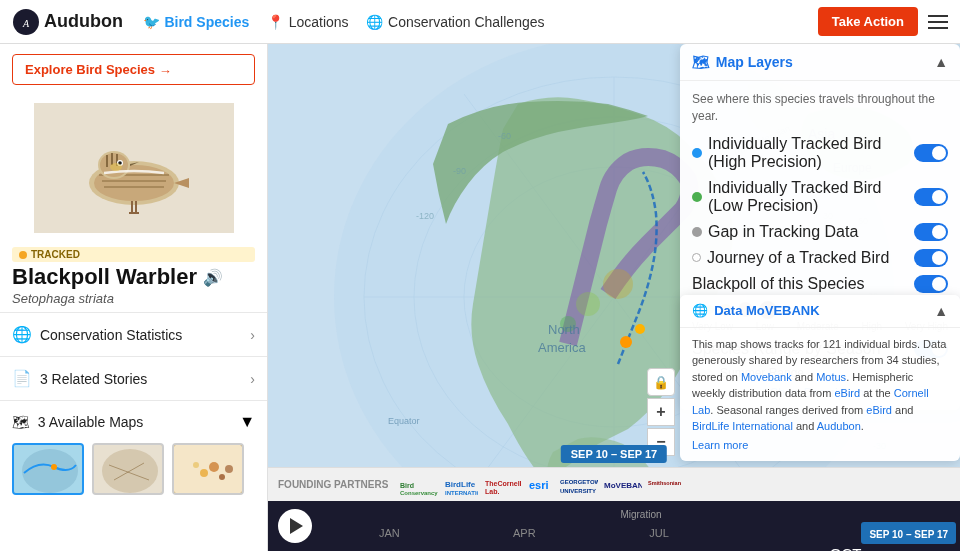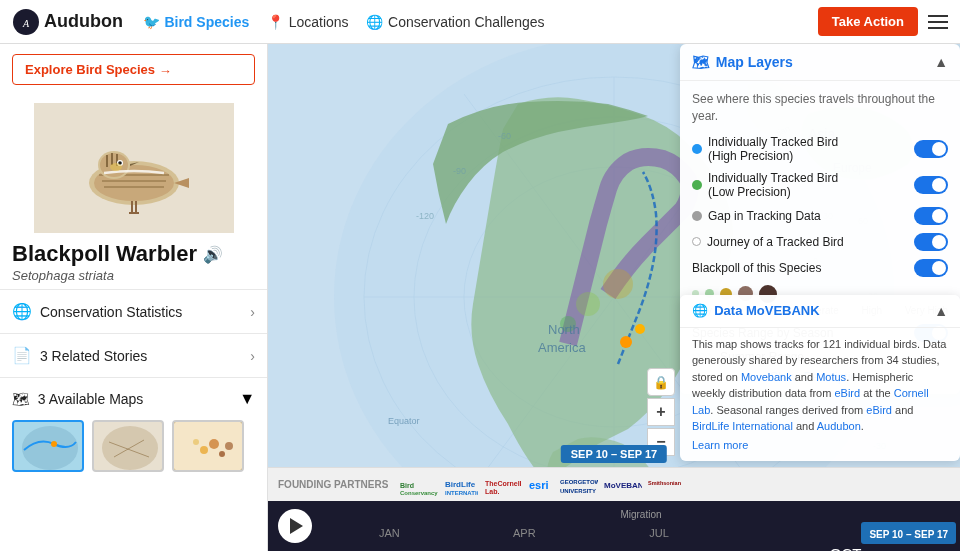--- a/index.html
+++ b/index.html
@@ -127,21 +127,21 @@
     }
     .panel-header-left { display: flex; align-items: center; gap: 6px; color: #1a73e8; font-size: 14px; font-weight: bold; }
     .panel-collapse { cursor: pointer; color: #555; font-size: 14px; }
     .panel-body { padding: 10px 12px; }
     .panel-title { font-size: 15px; font-weight: bold; color: #111; margin-bottom: 2px; }
     .panel-subtitle { font-size: 12px; color: #666; margin-bottom: 10px; line-height: 1.4; }
 
     .layer-item { display: flex; align-items: center; justify-content: space-between; margin-bottom: 8px; }
     .layer-left { display: flex; align-items: center; gap: 6px; }
     .layer-dot { width: 10px; height: 10px; border-radius: 50%; }
-    .layer-name { font-size: 12px; color: #222; }
+    .layer-name { font-size: 16px; color: #222; }
     .toggle { width: 34px; height: 18px; border-radius: 9px; background: #1a73e8; position: relative; cursor: pointer; flex-shrink: 0; }
     .toggle::after { content: ''; position: absolute; right: 2px; top: 2px; width: 14px; height: 14px; border-radius: 50%; background: #fff; }
 
     .abundance-section { margin: 8px 0; }
     .abundance-dots { display: flex; align-items: center; gap: 6px; margin-bottom: 2px; }
     .abundance-dot { border-radius: 50%; }
     .abundance-legend { display: flex; justify-content: space-between; font-size: 10px; color: #666; }
 
     .season-item { display: flex; align-items: center; justify-content: space-between; margin-bottom: 6px; }
     .season-left { display: flex; align-items: center; gap: 6px; }
@@ -236,20 +236,24 @@
           <line x1="95" y1="110" x2="101" y2="110" stroke="#8b6540" stroke-width="2"></line>
           <line x1="99" y1="110" x2="105" y2="110" stroke="#8b6540" stroke-width="2"></line>
 
           <path d="M70 70 Q100 66 130 70" stroke="#fff" stroke-width="2.5" fill="none" opacity="0.8"></path>
 
           <ellipse cx="82" cy="64" rx="6" ry="4" fill="#e8c44a" opacity="0.5"></ellipse>
         </svg>
       </div>
     </div>
 
+    <div class="tracked-badge">
+      <span class="tracked-dot"></span>
+      <span>TRACKED</span>
+    </div>
 
     <div class="bird-name-section">
       <div class="bird-common-name">
         <span>Blackpoll Warbler</span>
         <span class="sound-icon">🔊</span>
       </div>
       <div class="bird-scientific">Setophaga striata</div>
     </div>
 
 

